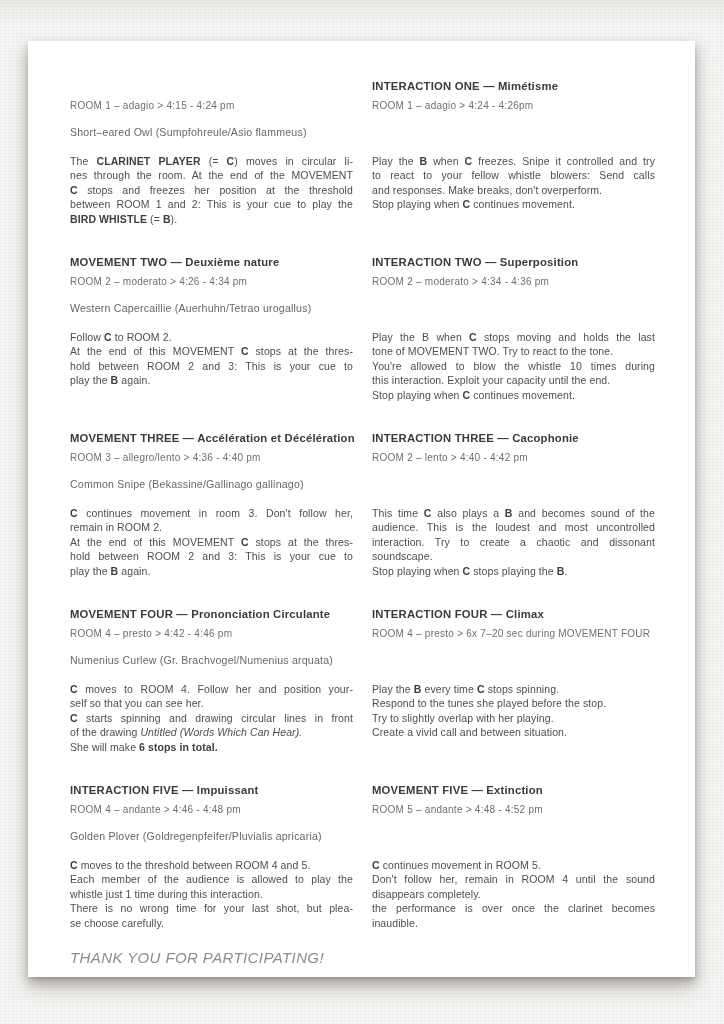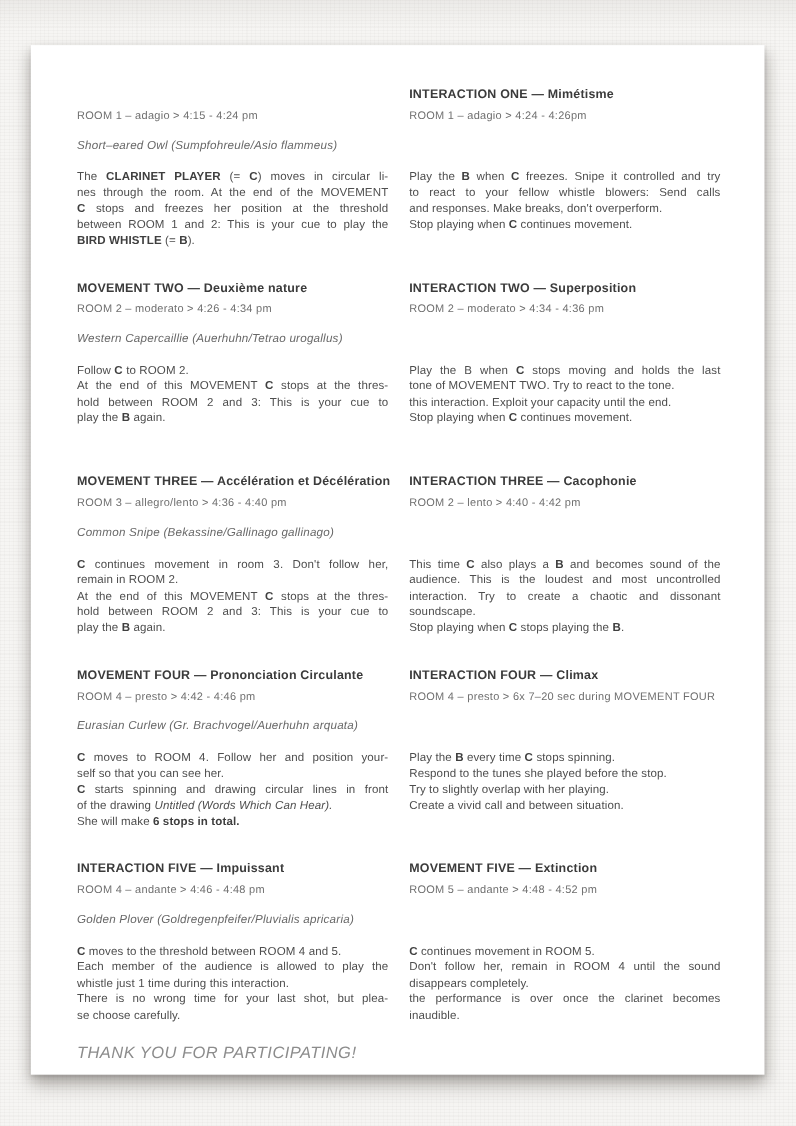--- a/index.html
+++ b/index.html
@@ -16,21 +16,21 @@
                -3px 5px 9px rgba(105,100,95,.16),
                3px 5px 9px rgba(105,100,95,.16);}
   .col{position:absolute;top:39px;width:283px;}
   .col-left{left:42px;}
   .col-right{left:344px;}
   .section{position:relative;height:176px;}
   .s-title{position:absolute;top:0;left:0;width:100%;font-size:11.3px;font-weight:bold;
            color:#3b3b3b;letter-spacing:.2px;white-space:nowrap;}
   .s-sub{position:absolute;top:20px;left:0;width:100%;font-size:10px;color:#6f6f6f;
          letter-spacing:.25px;white-space:nowrap;}
-  .s-bird{position:absolute;top:46px;left:0;width:100%;font-size:10.6px;font-style:italic;
+  .s-bird{position:absolute;top:46px;left:0;width:100%;font-size:10.6px;
           color:#686868;letter-spacing:.2px;white-space:nowrap;}
   .s-body{position:absolute;top:74px;left:0;width:100%;font-size:10.5px;color:#4e4e4e;
           letter-spacing:.1px;}
   .line{line-height:14.4px;height:14.4px;white-space:nowrap;}
   .line.j{white-space:normal;text-align:justify;text-align-last:justify;}
   .b{font-weight:bold;color:#3f3f3f;}
   .i{font-style:italic;}
   .footer{position:absolute;left:42px;top:908px;font-size:15px;font-style:italic;
           color:#8c8c8c;letter-spacing:.4px;white-space:nowrap;}
 </style>
@@ -70,21 +70,21 @@
             <div class="line j"><span class="b">C</span><span> continues movement in room 3. Don't follow her,</span></div>
             <div class="line"><span>remain in ROOM 2.</span></div>
             <div class="line j"><span>At the end of this MOVEMENT </span><span class="b">C</span><span> stops at the thres-</span></div>
             <div class="line j"><span>hold between ROOM 2 and 3: This is your cue to</span></div>
             <div class="line"><span>play the </span><span class="b">B</span><span> again.</span></div>
           </div>
         </div>
         <div class="section">
           <div class="s-title">MOVEMENT FOUR — Prononciation Circulante</div>
           <div class="s-sub">ROOM 4 – presto &gt; 4:42 - 4:46 pm</div>
-          <div class="s-bird">Eurasian Curlew (Gr. Brachvogel/Auerhuhn arquata)</div>
+          <div class="s-bird">Numenius Curlew (Gr. Brachvogel/Numenius arquata)</div>
           <div class="s-body">
             <div class="line j"><span class="b">C</span><span> moves to ROOM 4. Follow her and position your-</span></div>
             <div class="line"><span>self so that you can see her.</span></div>
             <div class="line j"><span class="b">C</span><span> starts spinning and drawing circular lines in front</span></div>
             <div class="line"><span>of the drawing </span><span class="i">Untitled (Words Which Can Hear).</span></div>
             <div class="line"><span>She will make </span><span class="b">6 stops in total.</span></div>
           </div>
         </div>
         <div class="section">
           <div class="s-title">INTERACTION FIVE — Impuissant</div>
@@ -109,20 +109,21 @@
             <div class="line"><span>and responses. Make breaks, don't overperform.</span></div>
             <div class="line"><span>Stop playing when </span><span class="b">C</span><span> continues movement.</span></div>
           </div>
         </div>
         <div class="section">
           <div class="s-title">INTERACTION TWO — Superposition</div>
           <div class="s-sub">ROOM 2 – moderato &gt; 4:34 - 4:36 pm</div>
           <div class="s-body">
             <div class="line j"><span>Play the B when </span><span class="b">C</span><span> stops moving and holds the last</span></div>
             <div class="line"><span>tone of MOVEMENT TWO. Try to react to the tone.</span></div>
+            <div class="line j"><span>You're allowed to blow the whistle 10 times during</span></div>
             <div class="line"><span>this interaction. Exploit your capacity until the end.</span></div>
             <div class="line"><span>Stop playing when </span><span class="b">C</span><span> continues movement.</span></div>
           </div>
         </div>
         <div class="section">
           <div class="s-title">INTERACTION THREE — Cacophonie</div>
           <div class="s-sub">ROOM 2 – lento &gt; 4:40 - 4:42 pm</div>
           <div class="s-body">
             <div class="line j"><span>This time </span><span class="b">C</span><span> also plays a </span><span class="b">B</span><span> and becomes sound of the</span></div>
             <div class="line j"><span>audience. This is the loudest and most uncontrolled</span></div>

